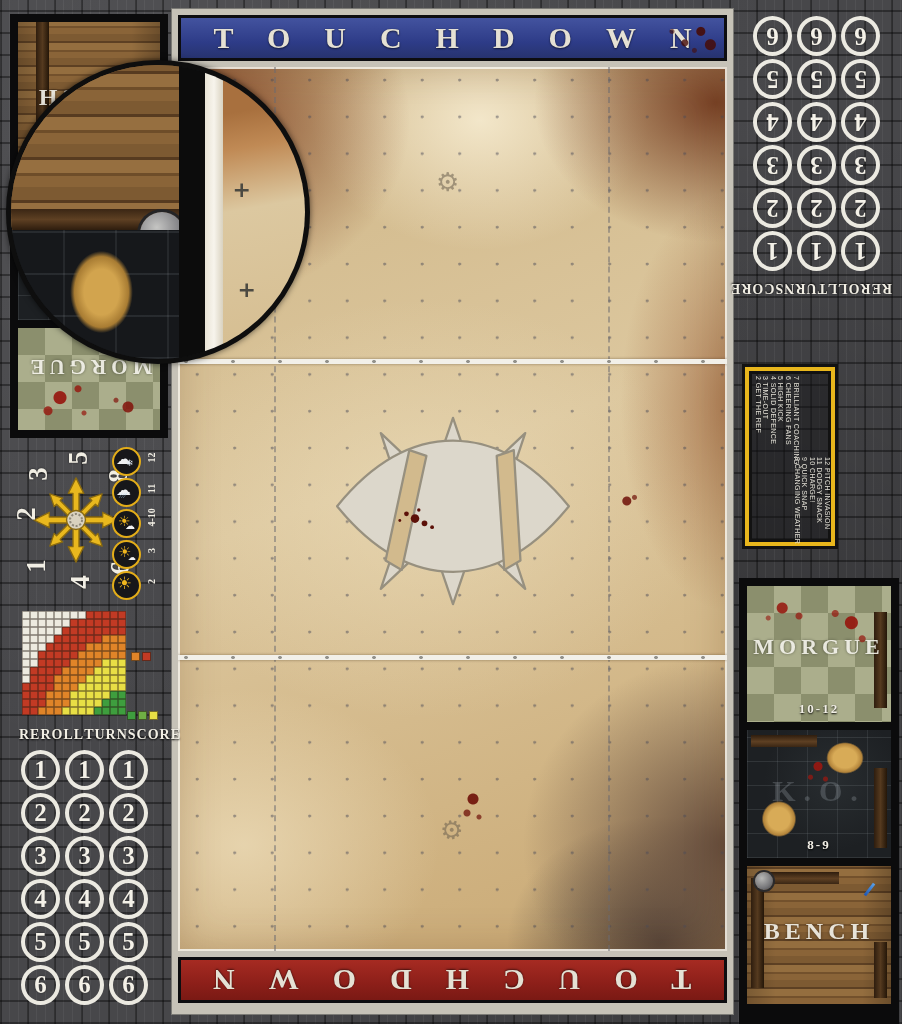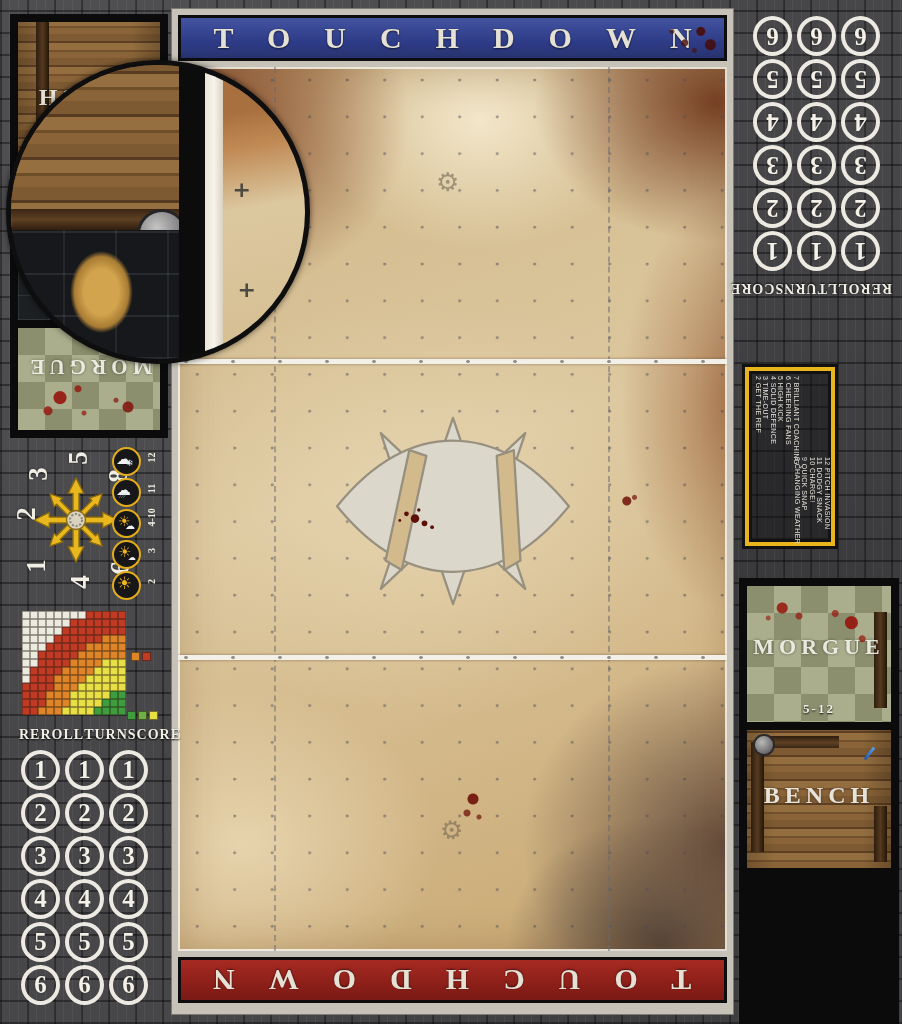--- a/index.html
+++ b/index.html
@@ -565,21 +565,33 @@
       <div class="beam-v" style="right:4px;top:26px;height:96px;"></div>
       <div class="blood" style="left:10px;top:6px;width:56px;height:40px;background:
           radial-gradient(circle at 45% 40%, rgba(150,20,12,.85) 0 5px, transparent 6px),
           radial-gradient(circle at 75% 60%, rgba(150,20,12,.7) 0 3px, transparent 4px),
           radial-gradient(circle at 20% 65%, rgba(150,20,12,.6) 0 2px, transparent 3px);"></div>
       <div class="blood" style="right:18px;top:16px;width:54px;height:46px;background:
           radial-gradient(circle at 60% 45%, rgba(150,20,12,.9) 0 6px, transparent 7px),
           radial-gradient(circle at 30% 25%, rgba(150,20,12,.7) 0 3px, transparent 4px),
           radial-gradient(circle at 80% 80%, rgba(150,20,12,.7) 0 3px, transparent 4px);"></div>
       <div class="dug-label" style="top:48px;font-size:22px;">MORGUE</div>
-      <div class="dug-range">5-12</div>
+      <div class="dug-range">10-12</div>
+    </div>
+    <div class="sec stoneko" style="height:128px;">
+      <div class="beam-h" style="left:4px;top:5px;width:66px;"></div>
+      <div class="beam-v" style="right:4px;top:38px;height:80px;"></div>
+      <div class="straw" style="right:20px;top:6px;width:52px;height:44px;"></div>
+      <div class="straw" style="left:8px;bottom:14px;width:48px;height:50px;"></div>
+      <div class="ko-faint">K.O.</div>
+      <div class="blood" style="left:56px;top:22px;width:30px;height:36px;background:
+          radial-gradient(circle at 50% 40%, rgba(160,22,14,.85) 0 4px, transparent 5px),
+          radial-gradient(circle at 25% 70%, rgba(160,22,14,.7) 0 2px, transparent 3px),
+          radial-gradient(circle at 75% 75%, rgba(160,22,14,.7) 0 2px, transparent 3px);"></div>
+      <div class="dug-range">8-9</div>
     </div>
     <div class="sec wood" style="height:138px;">
       <div class="beam-h" style="left:22px;top:6px;width:70px;"></div>
       <div class="beam-v" style="left:4px;top:12px;height:110px;"></div>
       <div class="beam-v" style="right:4px;bottom:6px;height:56px;"></div>
       <div class="plate" style="left:8px;top:6px;"></div>
       <div class="pen" style="right:20px;top:16px;"></div>
       <div class="dug-label" style="top:52px;">BENCH</div>
     </div>
   </div>

